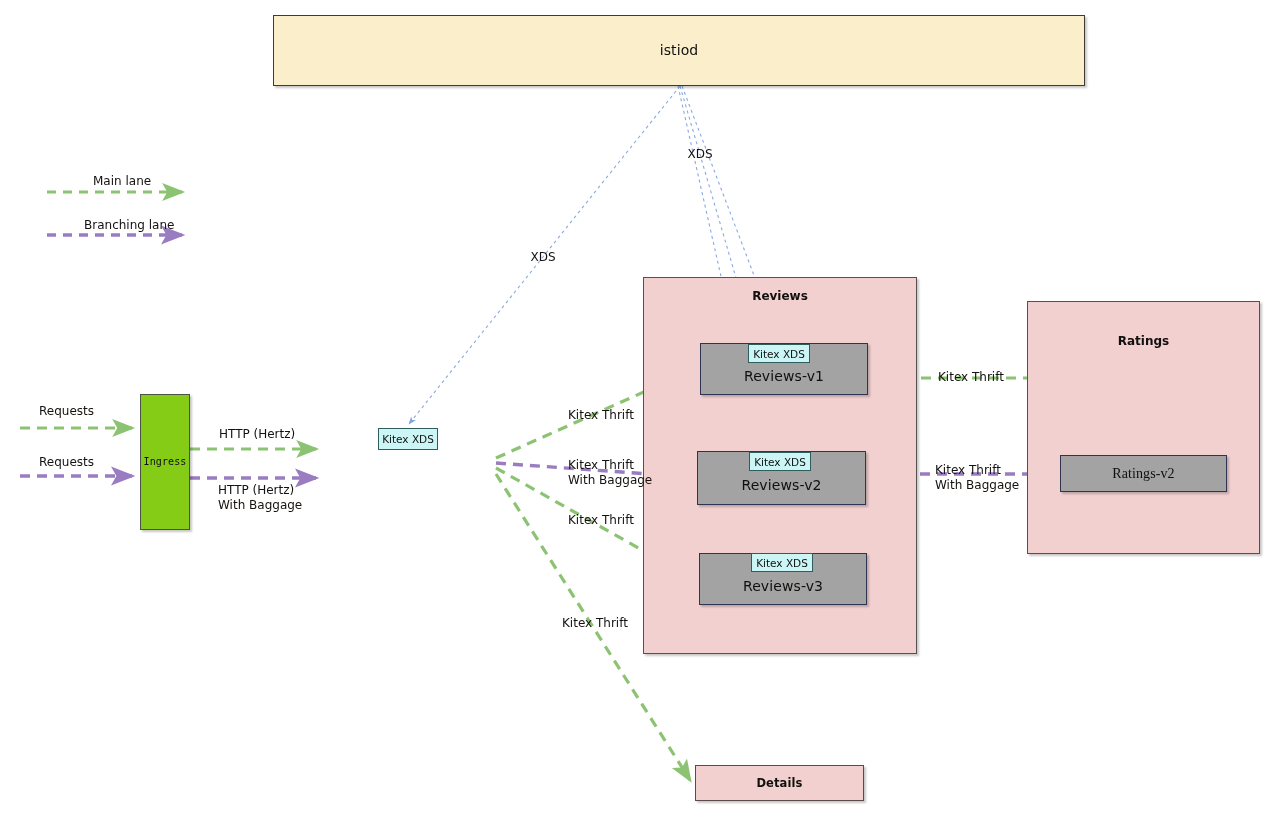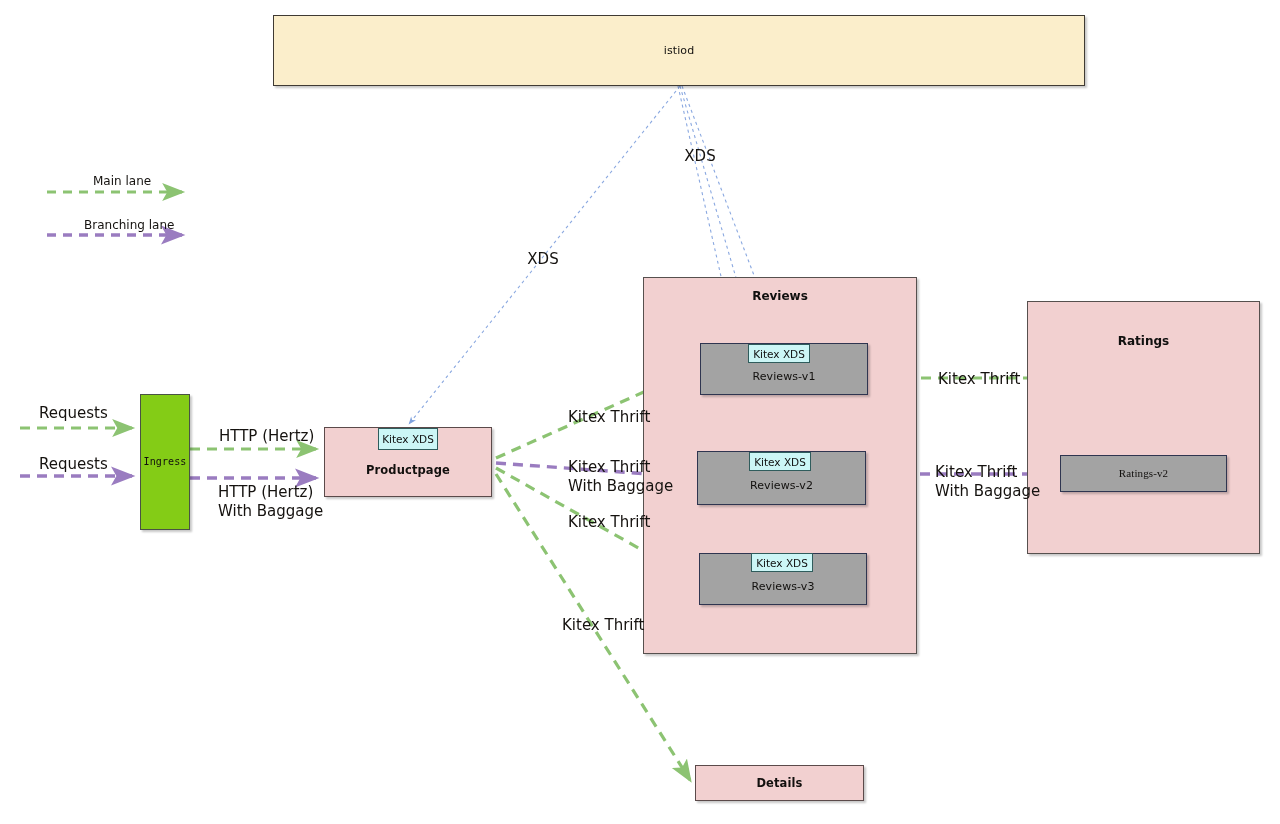--- a/index.html
+++ b/index.html
@@ -34,21 +34,21 @@
     position: absolute;
     box-sizing: border-box;
     border: 1.4px solid #47413f;
     box-shadow: 2px 2px 2px rgba(0,0,0,0.22);
     display: flex;
     align-items: center;
     justify-content: center;
     text-align: center;
   }
   .node-label {
-    font-size: 11px;
+    font-size: 14px;
     color: #12100e;
     line-height: 1.25;
     letter-spacing: .1px;
   }
   .bold .node-label { font-weight: bold; font-size: 11.5px; }
 
   
   .fill-istiod  { background: #fbeecb; border-color: #3f3a33; }
   .fill-green   { background: #84cc16; border-color: #4a5344; }
   .fill-pink    { background: #f2d0d0; border-color: #5b4a4a; }
@@ -83,21 +83,21 @@
     display: flex;
     align-items: center;
     justify-content: center;
     white-space: nowrap;
     z-index: 6;
   }
 
   
   .edge-label {
     position: absolute;
-    font-size: 15px;
+    font-size: 12px;
     color: #15120f;
     line-height: 1.25;
     white-space: pre;
     z-index: 5;
   }
   .edge-label.c { text-align: center; transform: translateX(-50%); }
 
   .legend-label {
     position: absolute;
     font-size: 12px;
@@ -182,23 +182,20 @@
   <div class="edge-label" style="left:39px; top:455px;">Requests</div>
 
   <div class="node fill-green mono" style="left:140px; top:394px; width:50px; height:136px;">
     <span class="node-label">Ingress</span>
   </div>
 
   <div class="edge-label" style="left:219px; top:427px;">HTTP (Hertz)</div>
   <div class="edge-label" style="left:218px; top:483px;">HTTP (Hertz)
 With Baggage</div>
 
-  <div class="node fill-pink bold" style="left:324px; top:427px; width:168px; height:70px;">
-    <span class="node-label" style="margin-top:16px;">Productpage</span>
-  </div>
   <div class="badge" style="left:378px; top:428px; width:60px; height:22px;">Kitex XDS</div>
 
   <div class="edge-label" style="left:568px; top:408px;">Kitex Thrift</div>
   <div class="edge-label" style="left:568px; top:458px;">Kitex Thrift
 With Baggage</div>
   <div class="edge-label" style="left:568px; top:513px;">Kitex Thrift</div>
   <div class="edge-label" style="left:562px; top:616px;">Kitex Thrift</div>
 
   <div class="cluster" style="left:643px; top:277px; width:274px; height:377px;">
     <div class="cluster-title" style="top:11px;">Reviews</div>

